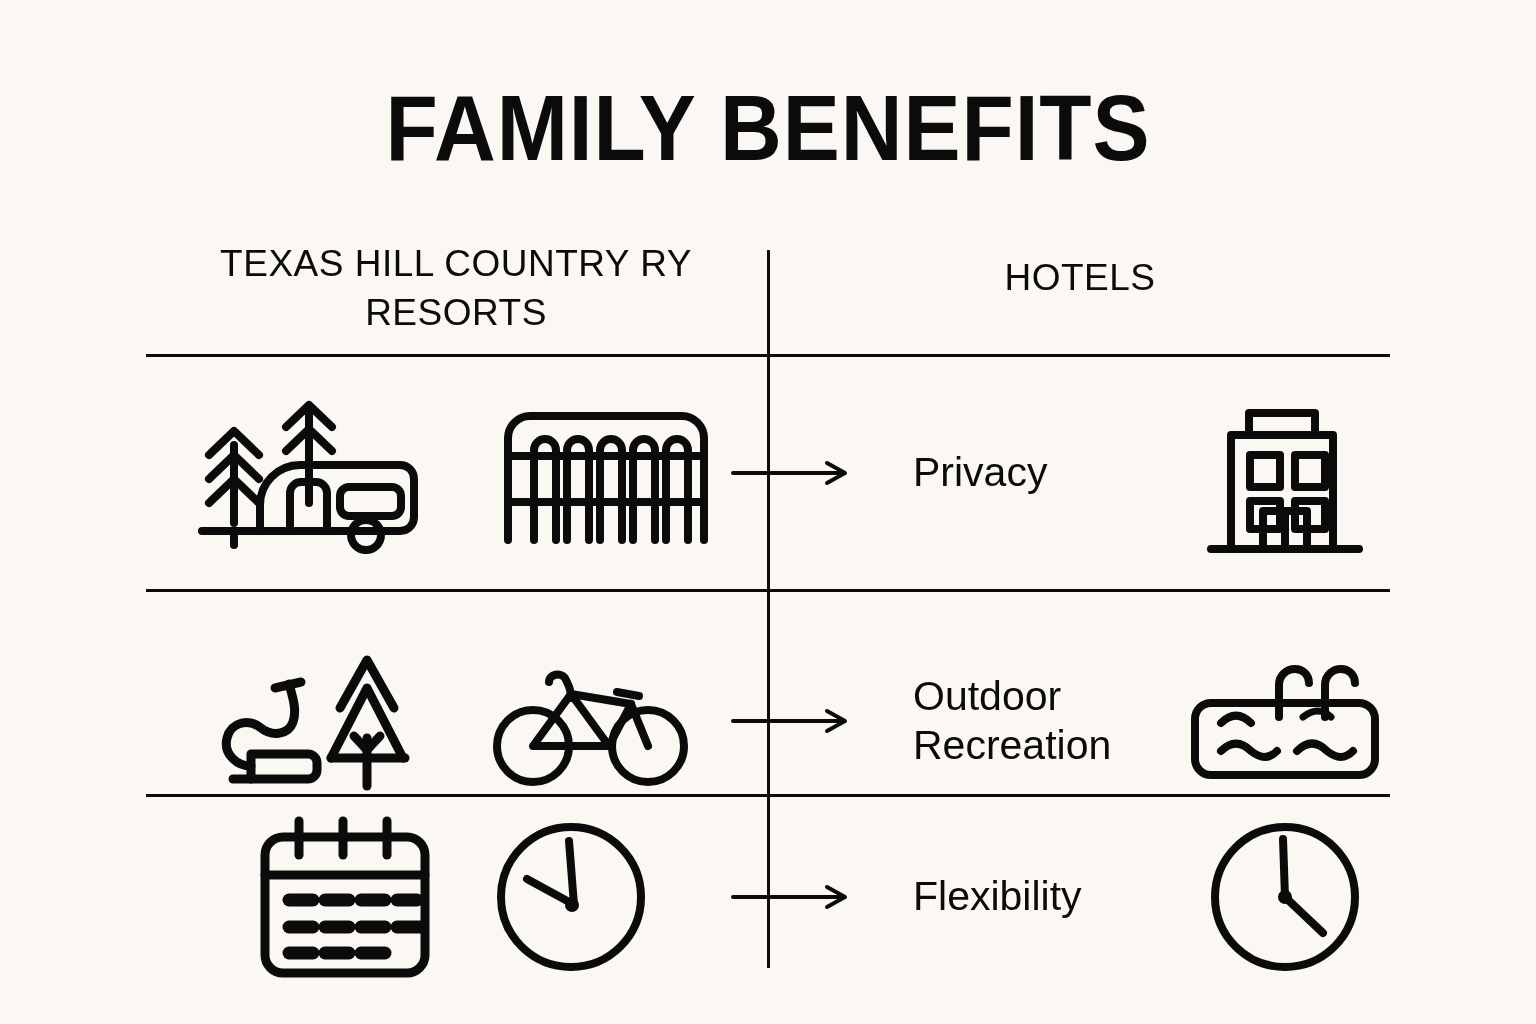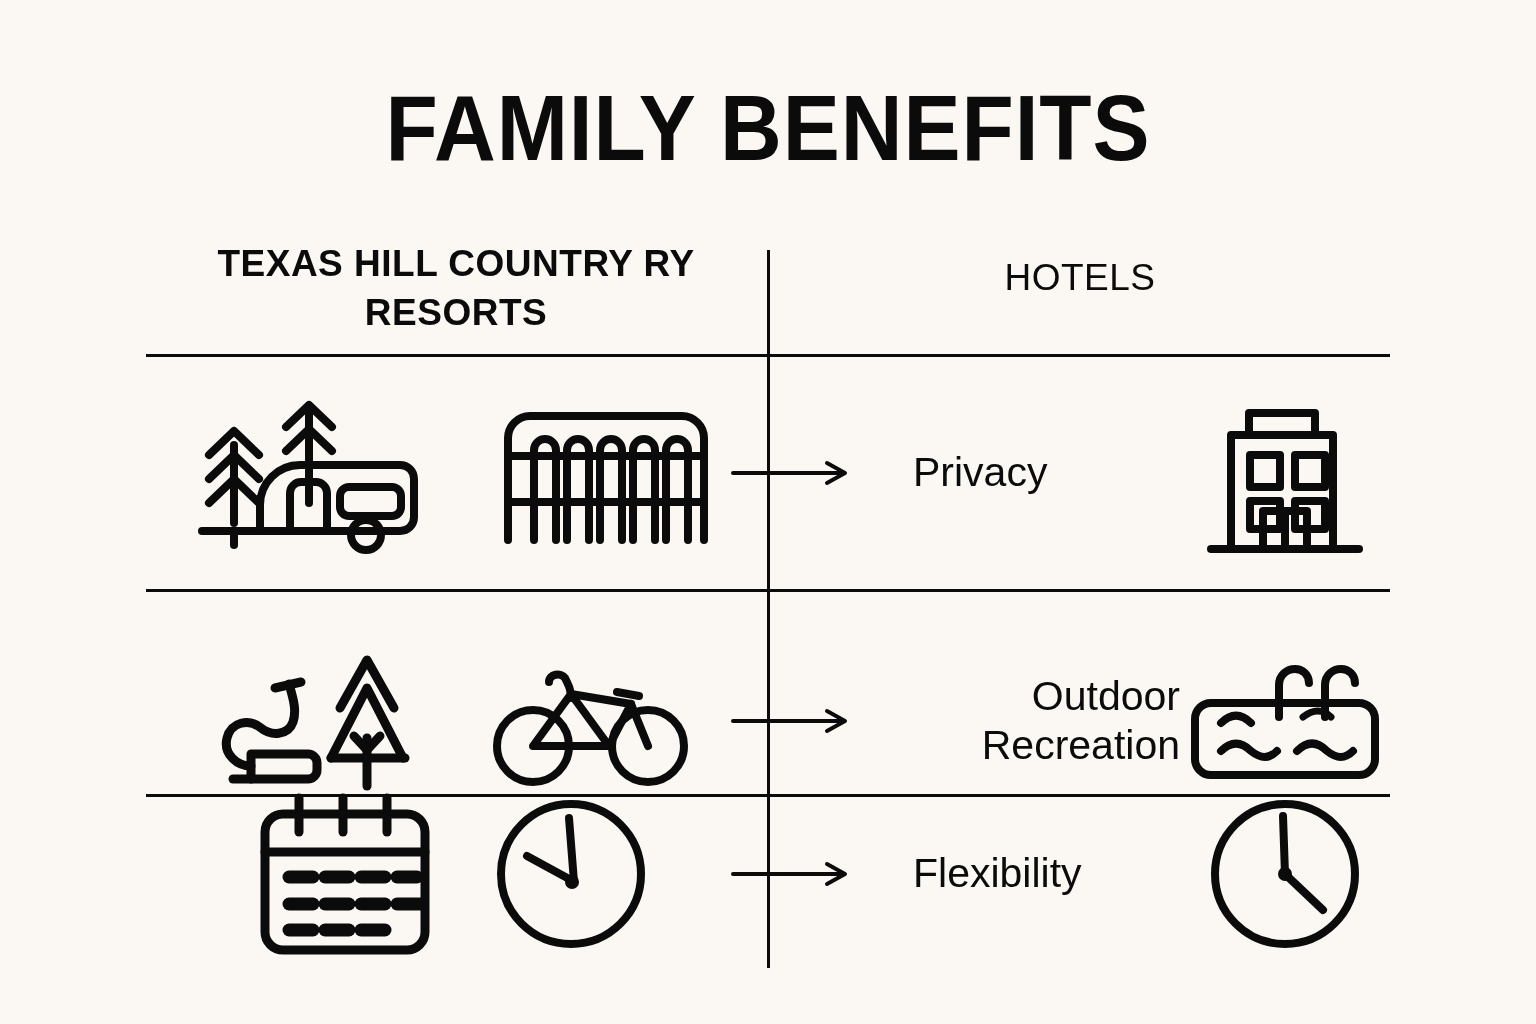--- a/index.html
+++ b/index.html
@@ -43,21 +43,21 @@
   .col-head {
     position: absolute;
     font-family: "Liberation Sans", sans-serif;
     font-weight: 400;
     font-size: 37px;
     letter-spacing: 0.5px;
     line-height: 1.32;
     text-align: center;
     color: #0B0B0B;
   }
-  .col-head.left  { left: 146px; width: 620px; top: 218px; font-weight: bold; }
+  .col-head.left  { left: 146px; width: 620px; top: 218px; }
   .col-head.right { left: 770px; width: 620px; top: 232px; }
 
   
   .hrule {
     position: absolute;
     left: 146px;
     width: 1244px;
     height: 0;
     border-top: 3px solid #0B0B0B;
   }
@@ -76,22 +76,22 @@
 
   
   .row {
     position: absolute;
     left: 146px;
     width: 1244px;
     display: flex;
     align-items: center;
   }
   .row.row1 { top: 335px; height: 232px; }
-  .row.row2 { top: 570px; height: 258px; text-align: right; }
-  .row.row3 { top: 752px; height: 200px; justify-content: space-between; }
+  .row.row2 { top: 570px; height: 258px; }
+  .row.row3 { top: 775px; height: 200px; justify-content: space-between; }
 
   .cell-left {
     width: 621px;
     height: 100%;
     display: flex;
     align-items: center;
     justify-content: center;
     gap: 56px;
     box-sizing: border-box;
     padding-right: 8px;

